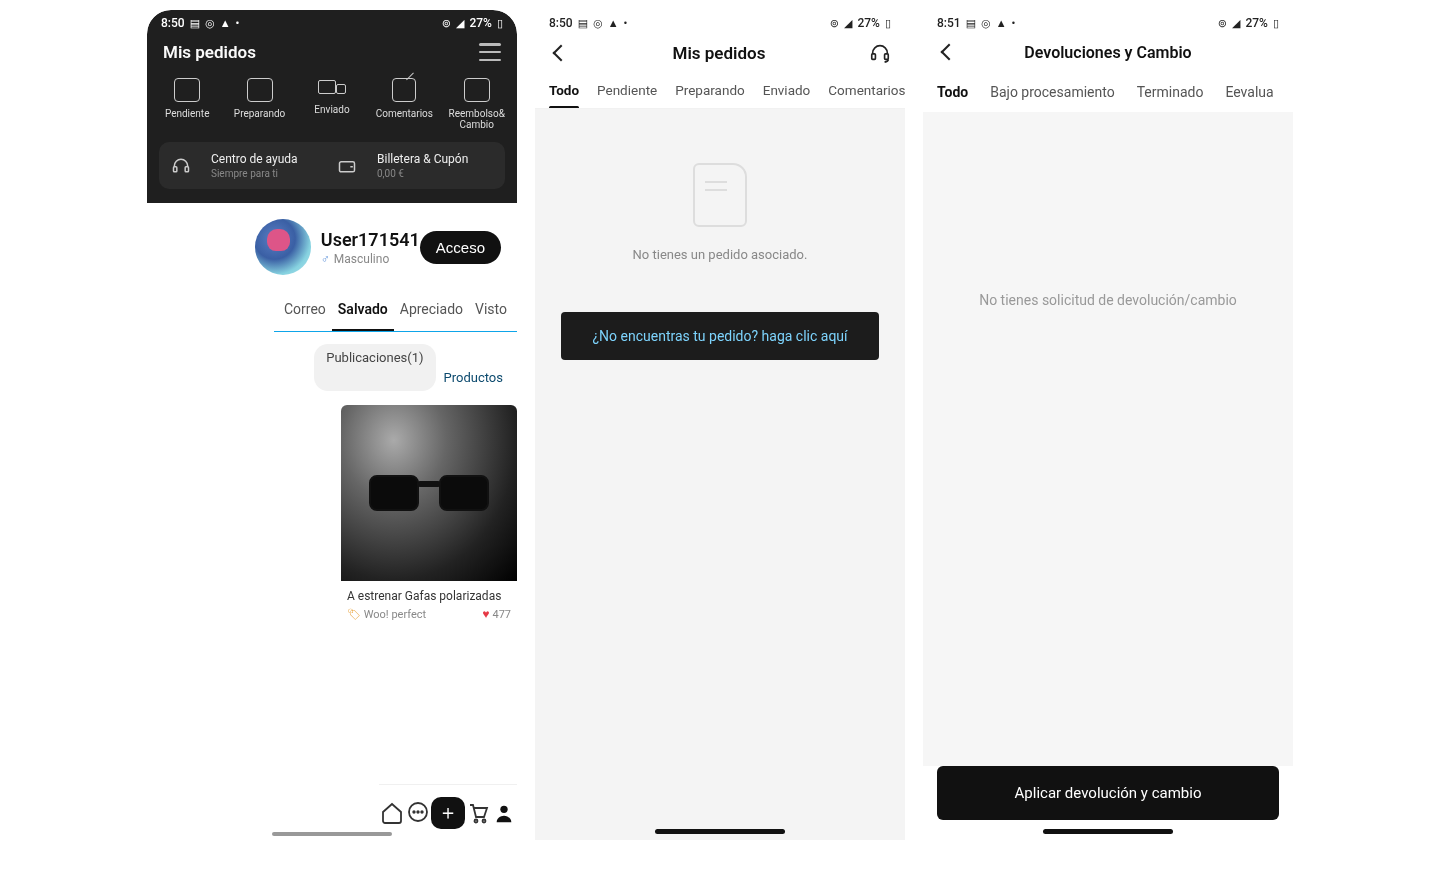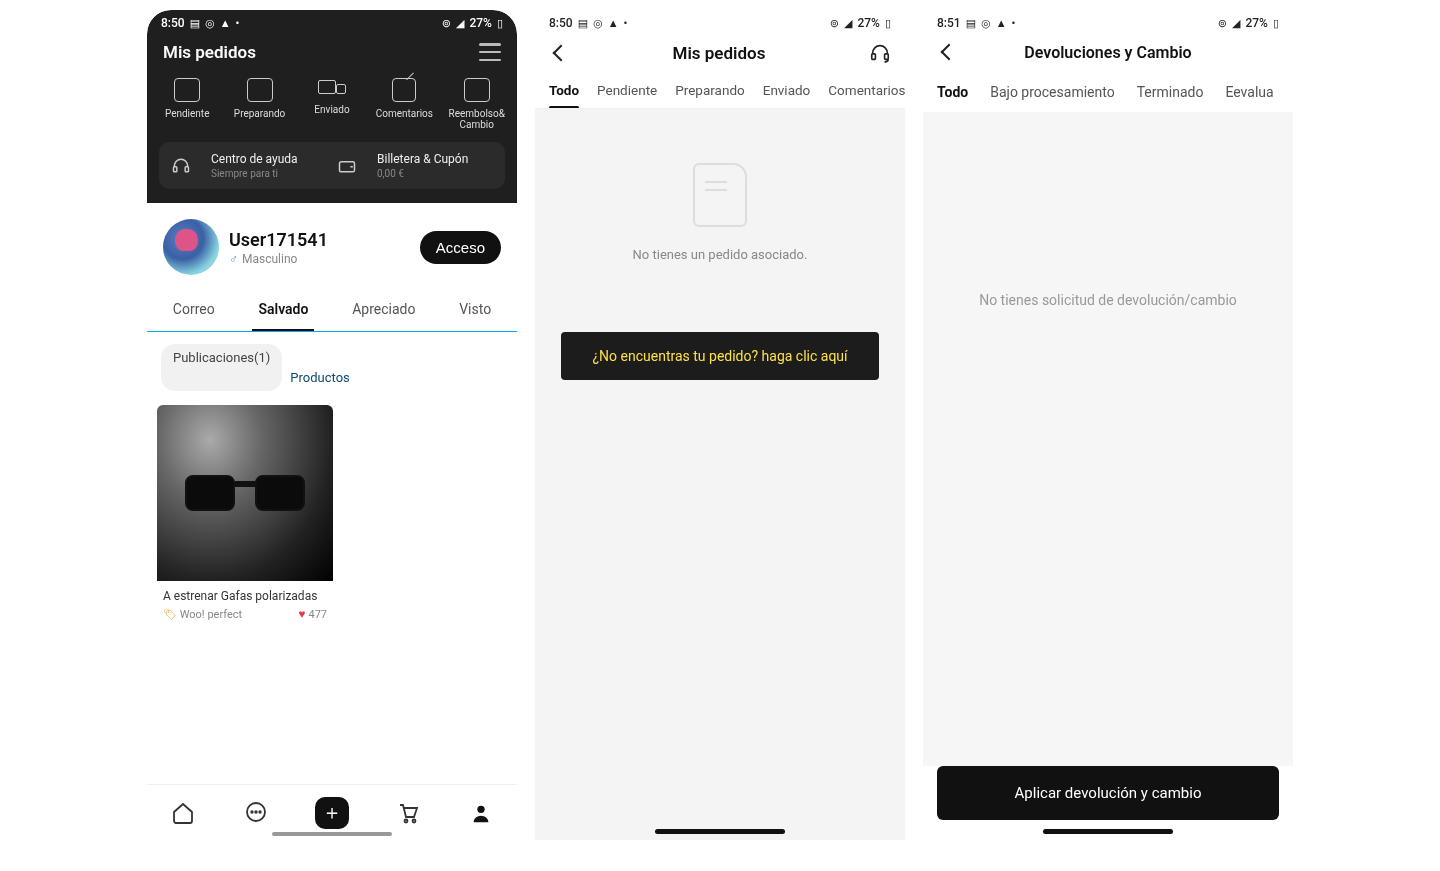--- a/index.html
+++ b/index.html
@@ -101,21 +101,21 @@
     display: flex; align-items: center; gap: 20px; flex: 1;
     color: #eee; font-size: 12px;
   }
   .s1-help-col .sub { display:block; color:#888; font-size:10px; margin-top:2px; }
   .s1-help-icon {
     width: 20px; height: 20px; flex-shrink:0;
   }
 
   .s1-profile-card {
     background: #fff; border-radius: 24px 24px 0 0;
-    margin-top: -2px; flex: 1; display:flex; flex-direction:column;
+    margin-top: -2px; flex: 1; display:flex; flex-direction:column;align-items:flex-end;
   }
   .s1-profile-row {
     display: flex; align-items: center; padding: 18px 16px 10px 16px;
   }
   .avatar {
     width: 56px; height: 56px; border-radius: 50%;
     background: radial-gradient(circle at 35% 35%, #5a7fc4 0%, #3a5fa4 40%, #86d2e0 70%, #b6e5ee 100%);
     position: relative; overflow: hidden; flex-shrink:0;
   }
   .avatar::after {
@@ -224,22 +224,22 @@
   .doc-icon {
     width:54px; height:64px; border:2px solid #ddd; border-radius:6px 14px 6px 6px;
     position:relative; margin-bottom:20px;
   }
   .doc-icon::before {
     content:""; position:absolute; left:10px; top:16px; width:22px; height:2px;
     background:#ddd; box-shadow: 0 8px 0 #ddd;
   }
   .s2-empty-text { color:#888; font-size:13px; }
   .s2-cta {
-    margin-top:70px; width:86%; padding:16px 0; text-align:center;
-    background:#1c1c1c; color:#fde047; font-size:14px; border-radius:4px;
+    margin-top:50px; width:86%; padding:16px 0; text-align:center;
+    background:#1c1c1c; color:#7dd3fc; font-size:14px; border-radius:4px;
     cursor:pointer;
   }
   .s2-home-indicator {
     width:130px; height:5px; background:#111; border-radius:3px;
     position:absolute; bottom:6px; left:50%; transform:translateX(-50%);
   }
 
   
   .s3-tabs {
     display:flex; gap:22px; padding: 6px 14px 0 14px; overflow:hidden;

